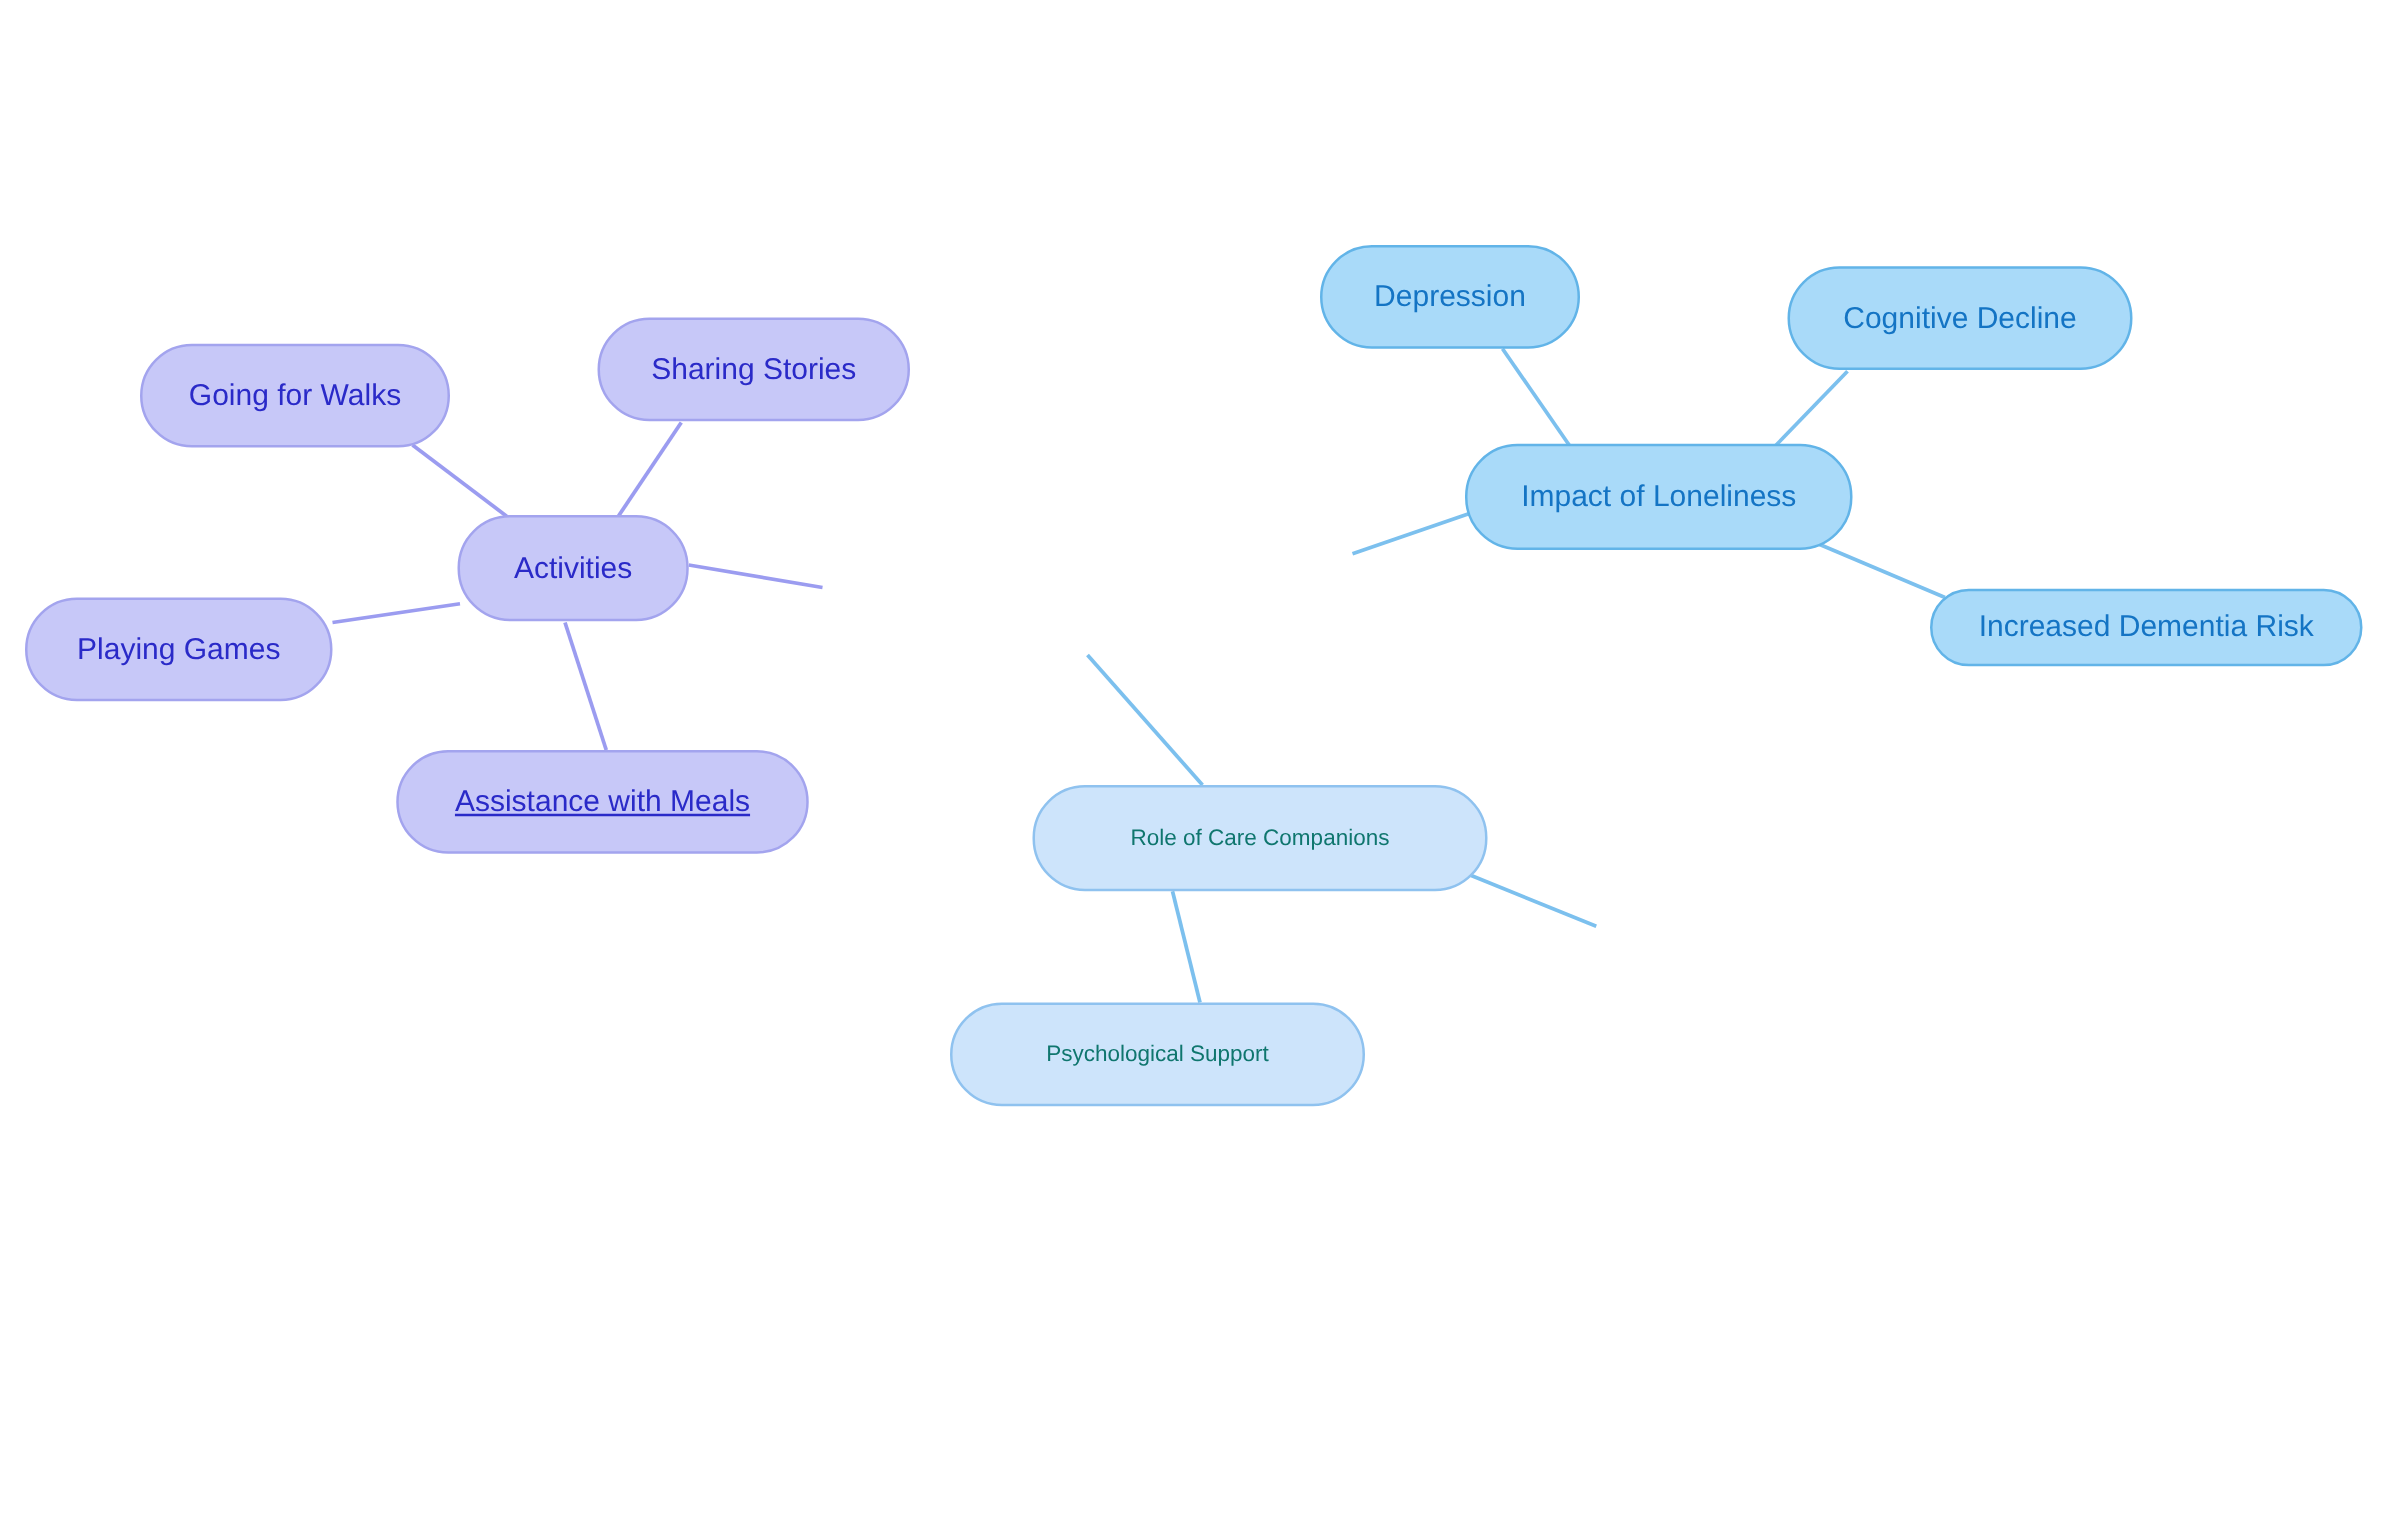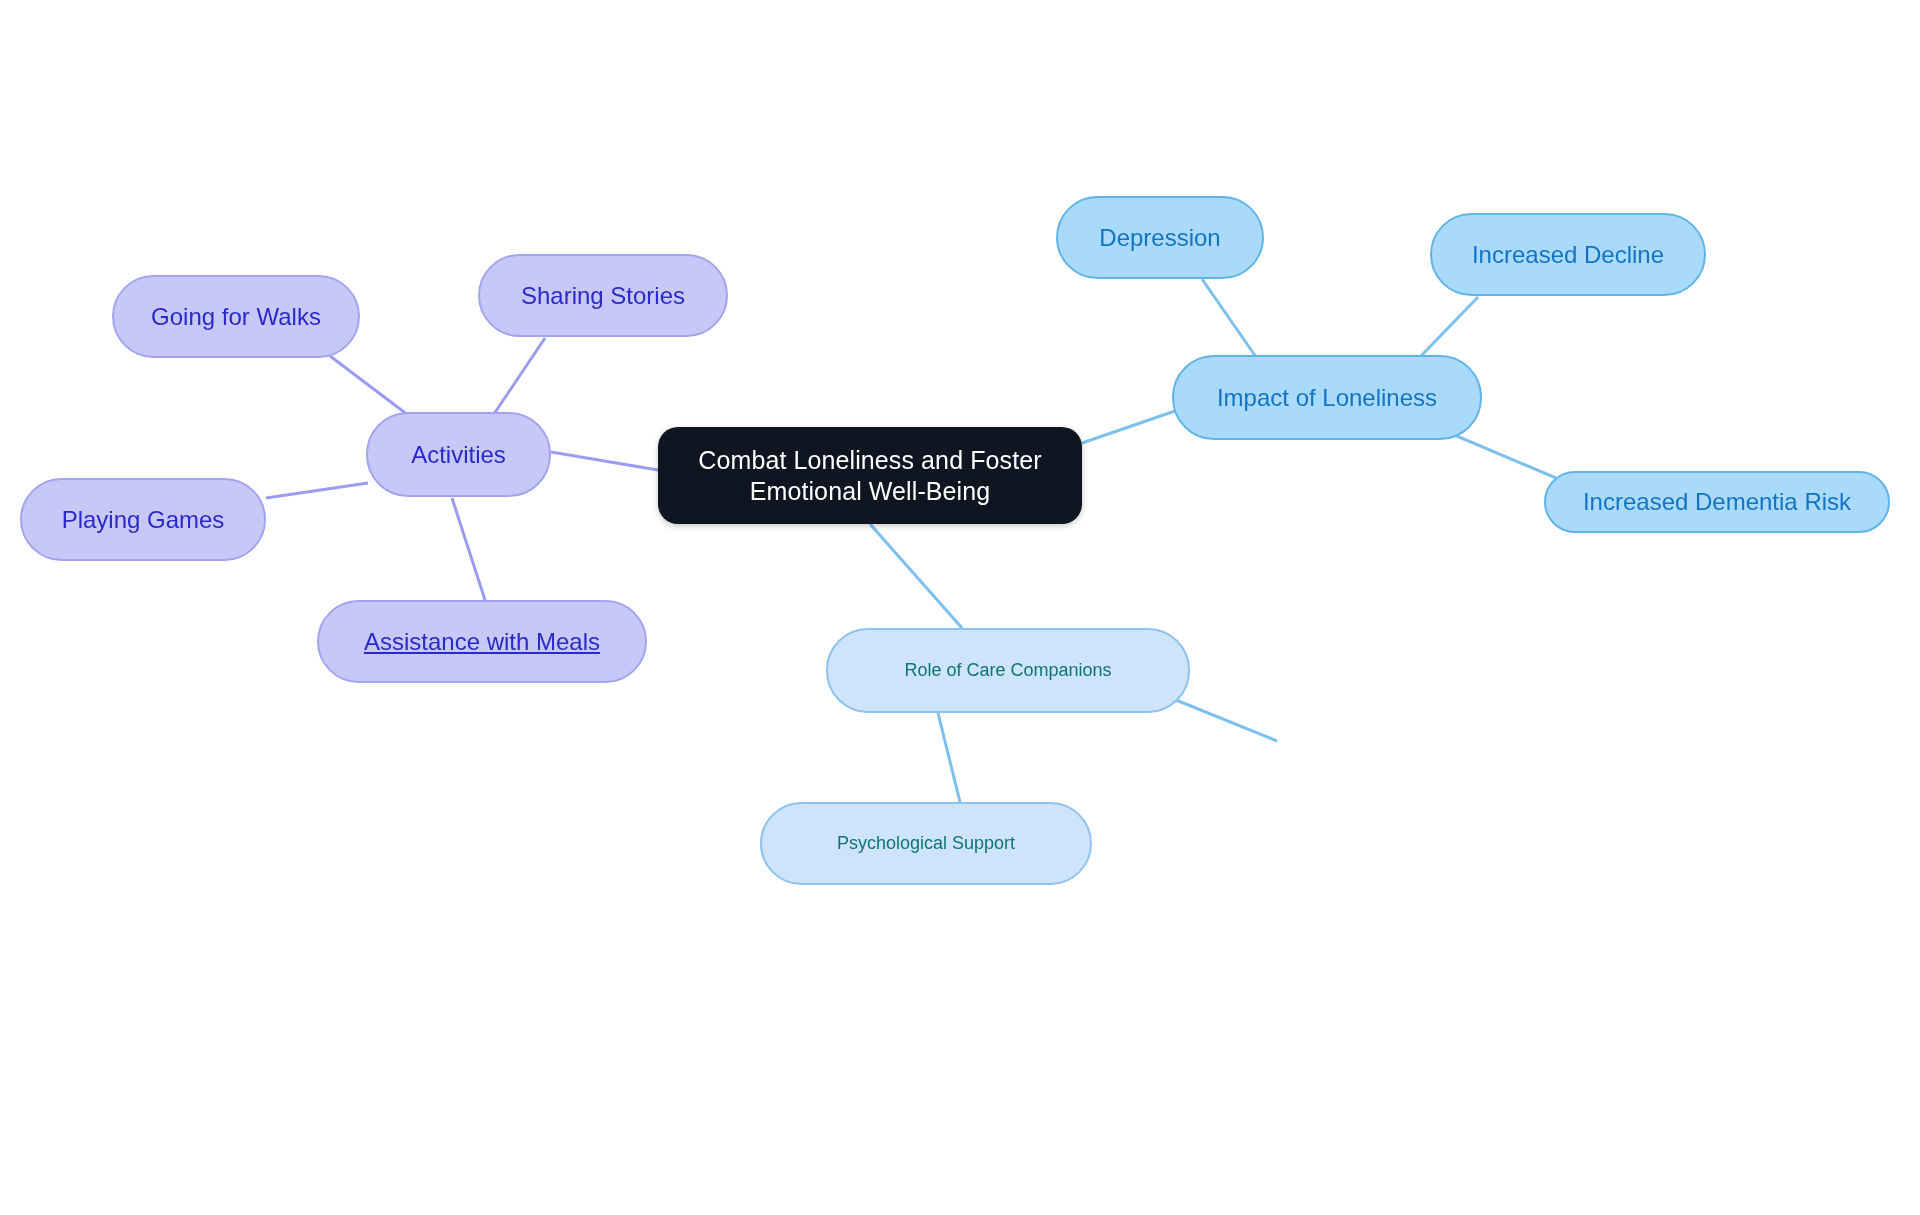--- a/index.html
+++ b/index.html
@@ -93,38 +93,36 @@
     <line x1="1082" y1="443" x2="1175" y2="411" stroke="#7cc0ee" stroke-width="3"></line>
     <line x1="1256" y1="357" x2="1202" y2="279" stroke="#7cc0ee" stroke-width="3"></line>
     <line x1="1420" y1="357" x2="1478" y2="297" stroke="#7cc0ee" stroke-width="3"></line>
     <line x1="1452" y1="434" x2="1556" y2="478" stroke="#7cc0ee" stroke-width="3"></line>
 
     <line x1="870" y1="524" x2="962" y2="628" stroke="#7cc0ee" stroke-width="3"></line>
     <line x1="1176" y1="700" x2="1277" y2="741" stroke="#7cc0ee" stroke-width="3"></line>
     <line x1="938" y1="713" x2="960" y2="802" stroke="#7cc0ee" stroke-width="3"></line>
   </svg>
 
-  <div class="node root" style="left:658px;top:427px;width:424px;height:97px;">Combat Loneliness and Foster
-Emotional Well-Being</div>
 
   <div class="node purple" style="left:366px;top:412px;width:185px;height:85px;">Activities</div>
 
   <div class="node purple" style="left:112px;top:275px;width:248px;height:83px;">Going for Walks</div>
 
   <div class="node purple" style="left:478px;top:254px;width:250px;height:83px;">Sharing Stories</div>
 
   <div class="node purple" style="left:20px;top:478px;width:246px;height:83px;">Playing Games</div>
 
   <div class="node purple" style="left:317px;top:600px;width:330px;height:83px;text-decoration:underline;">Assistance with Meals</div>
 
   <div class="node blue-mid" style="left:1172px;top:355px;width:310px;height:85px;">Impact of Loneliness</div>
 
   <div class="node blue-mid" style="left:1056px;top:196px;width:208px;height:83px;">Depression</div>
 
-  <div class="node blue-mid" style="left:1430px;top:213px;width:276px;height:83px;">Increased Decline</div>
+  <div class="node blue-mid" style="left:1430px;top:213px;width:276px;height:83px;">Cognitive Decline</div>
 
   <div class="node blue-mid" style="left:1544px;top:471px;width:346px;height:62px;">Increased Dementia Risk</div>
 
   <div class="node blue-light" style="left:826px;top:628px;width:364px;height:85px;">Role of Care Companions</div>
 
 
   <div class="node blue-light" style="left:760px;top:802px;width:332px;height:83px;">Psychological Support</div>
 
 
 </div>

